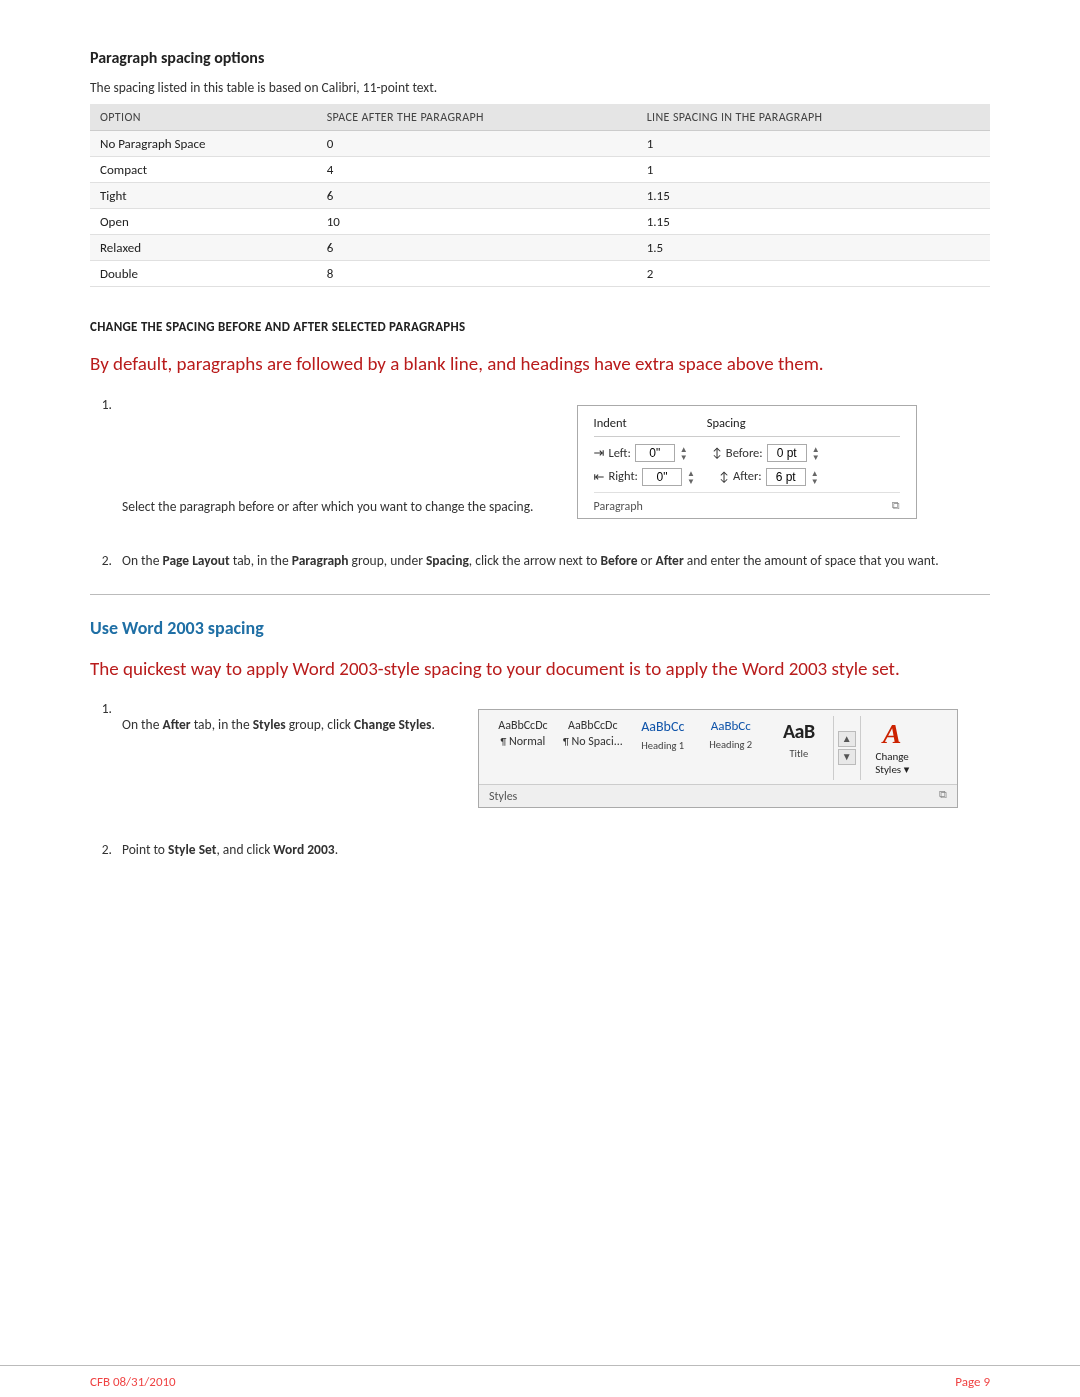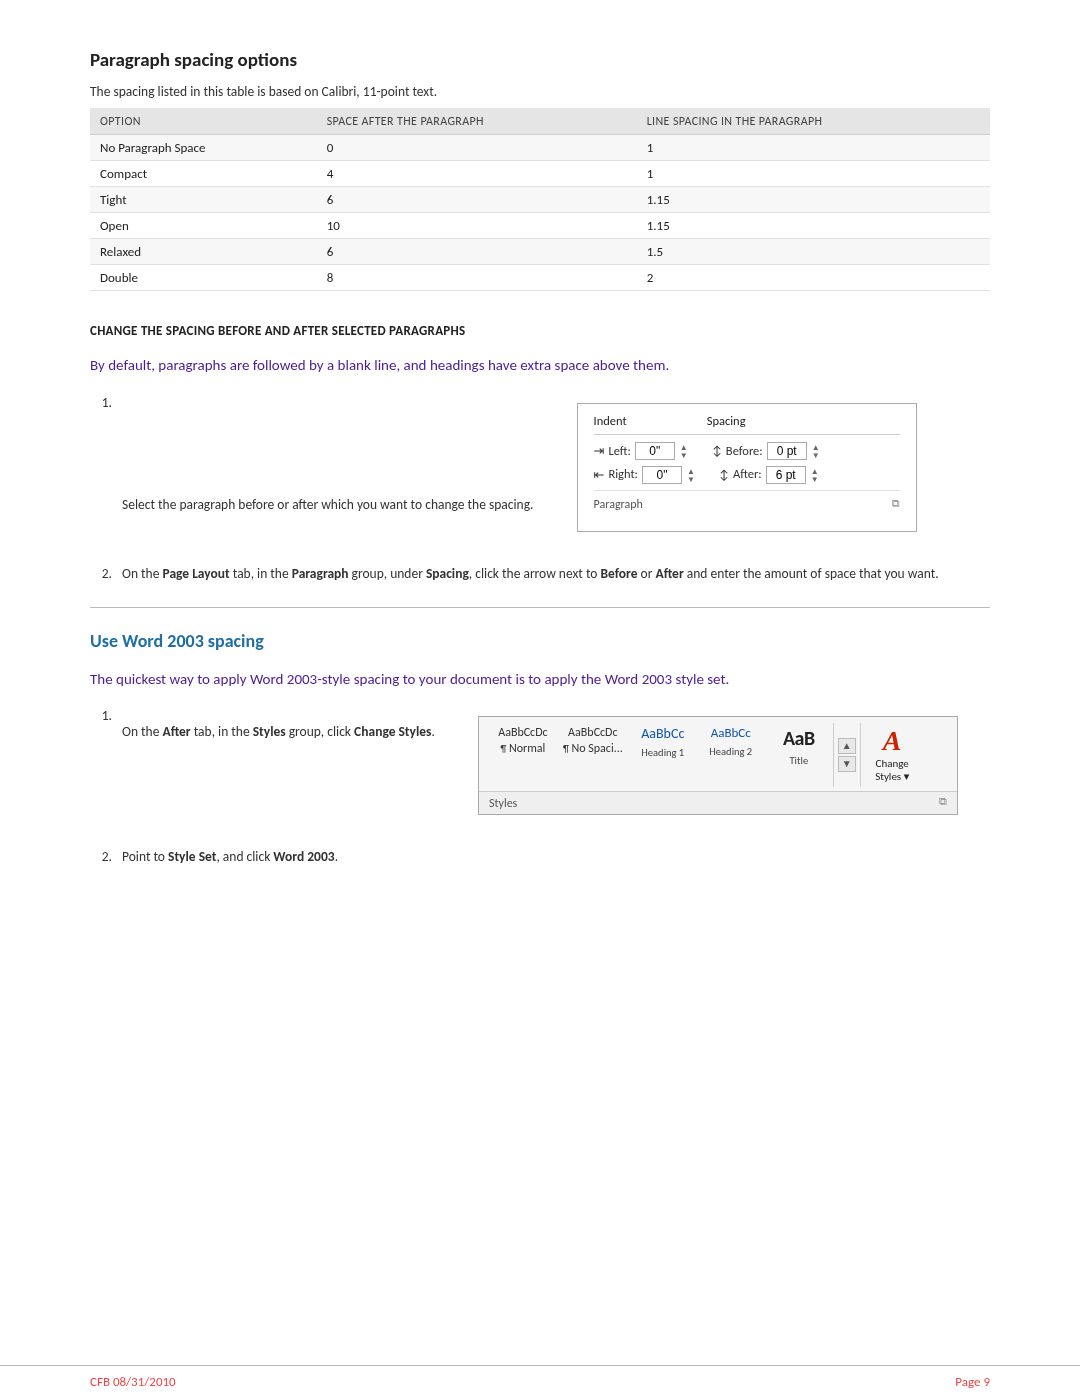--- a/index.html
+++ b/index.html
@@ -15,21 +15,21 @@
       width: 1080px;
       min-height: 1397px;
       background: #fff;
       padding: 48px 90px 0 90px;
       position: relative;
     }
 
     
     .section-title {
       font-weight: bold;
-      font-size: 19px;
+      font-size: 16px;
       margin-bottom: 12px;
     }
     .subtitle-text {
       font-size: 13.5px;
       color: #333;
       margin-bottom: 14px;
     }
 
     
     .spacing-table {
@@ -67,22 +67,22 @@
     .section-heading-upper {
       font-size: 13px;
       font-weight: bold;
       text-transform: uppercase;
       letter-spacing: 0.02em;
       margin-bottom: 14px;
       color: #222;
     }
 
     .body-text {
-      font-size: 15px;
-      color: #4c1d95;
+      font-size: 19px;
+      color: #b91c1c;
       margin-bottom: 14px;
       line-height: 1.5;
     }
 
     .numbered-item {
       display: flex;
       gap: 10px;
       margin-bottom: 14px;
       font-size: 13.5px;
       color: #333;
@@ -94,21 +94,21 @@
       flex-shrink: 0;
     }
     .numbered-item .item-content {
       flex: 1;
     }
 
     
     .paragraph-panel {
       border: 1px solid #aaa;
       display: inline-block;
-      padding: 8px 16px 18px 16px;
+      padding: 8px 16px 3px 16px;
       margin: 10px 0 18px 40px;
       font-size: 12.5px;
       background: #fff;
       min-width: 340px;
     }
     .paragraph-panel .panel-header {
       display: flex;
       gap: 80px;
       margin-bottom: 6px;
       font-size: 12.5px;

